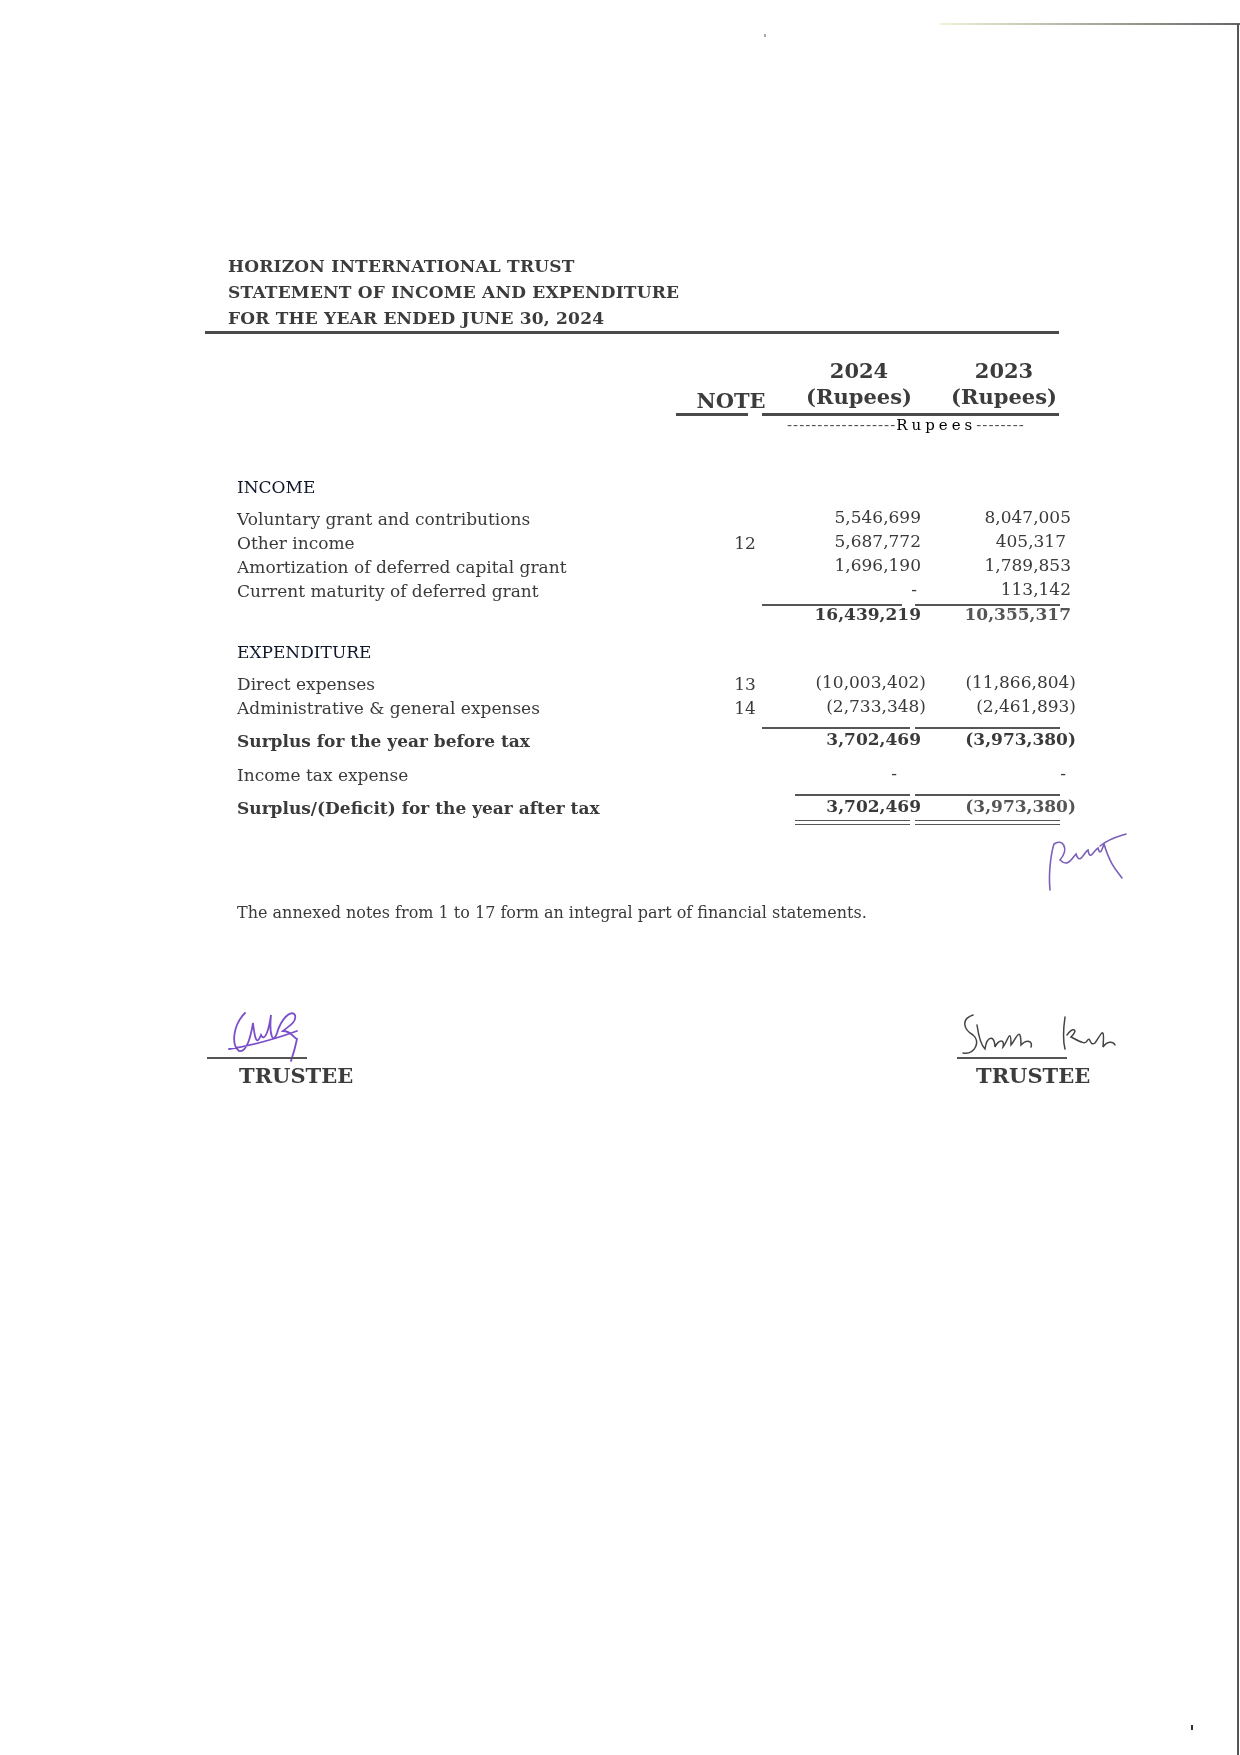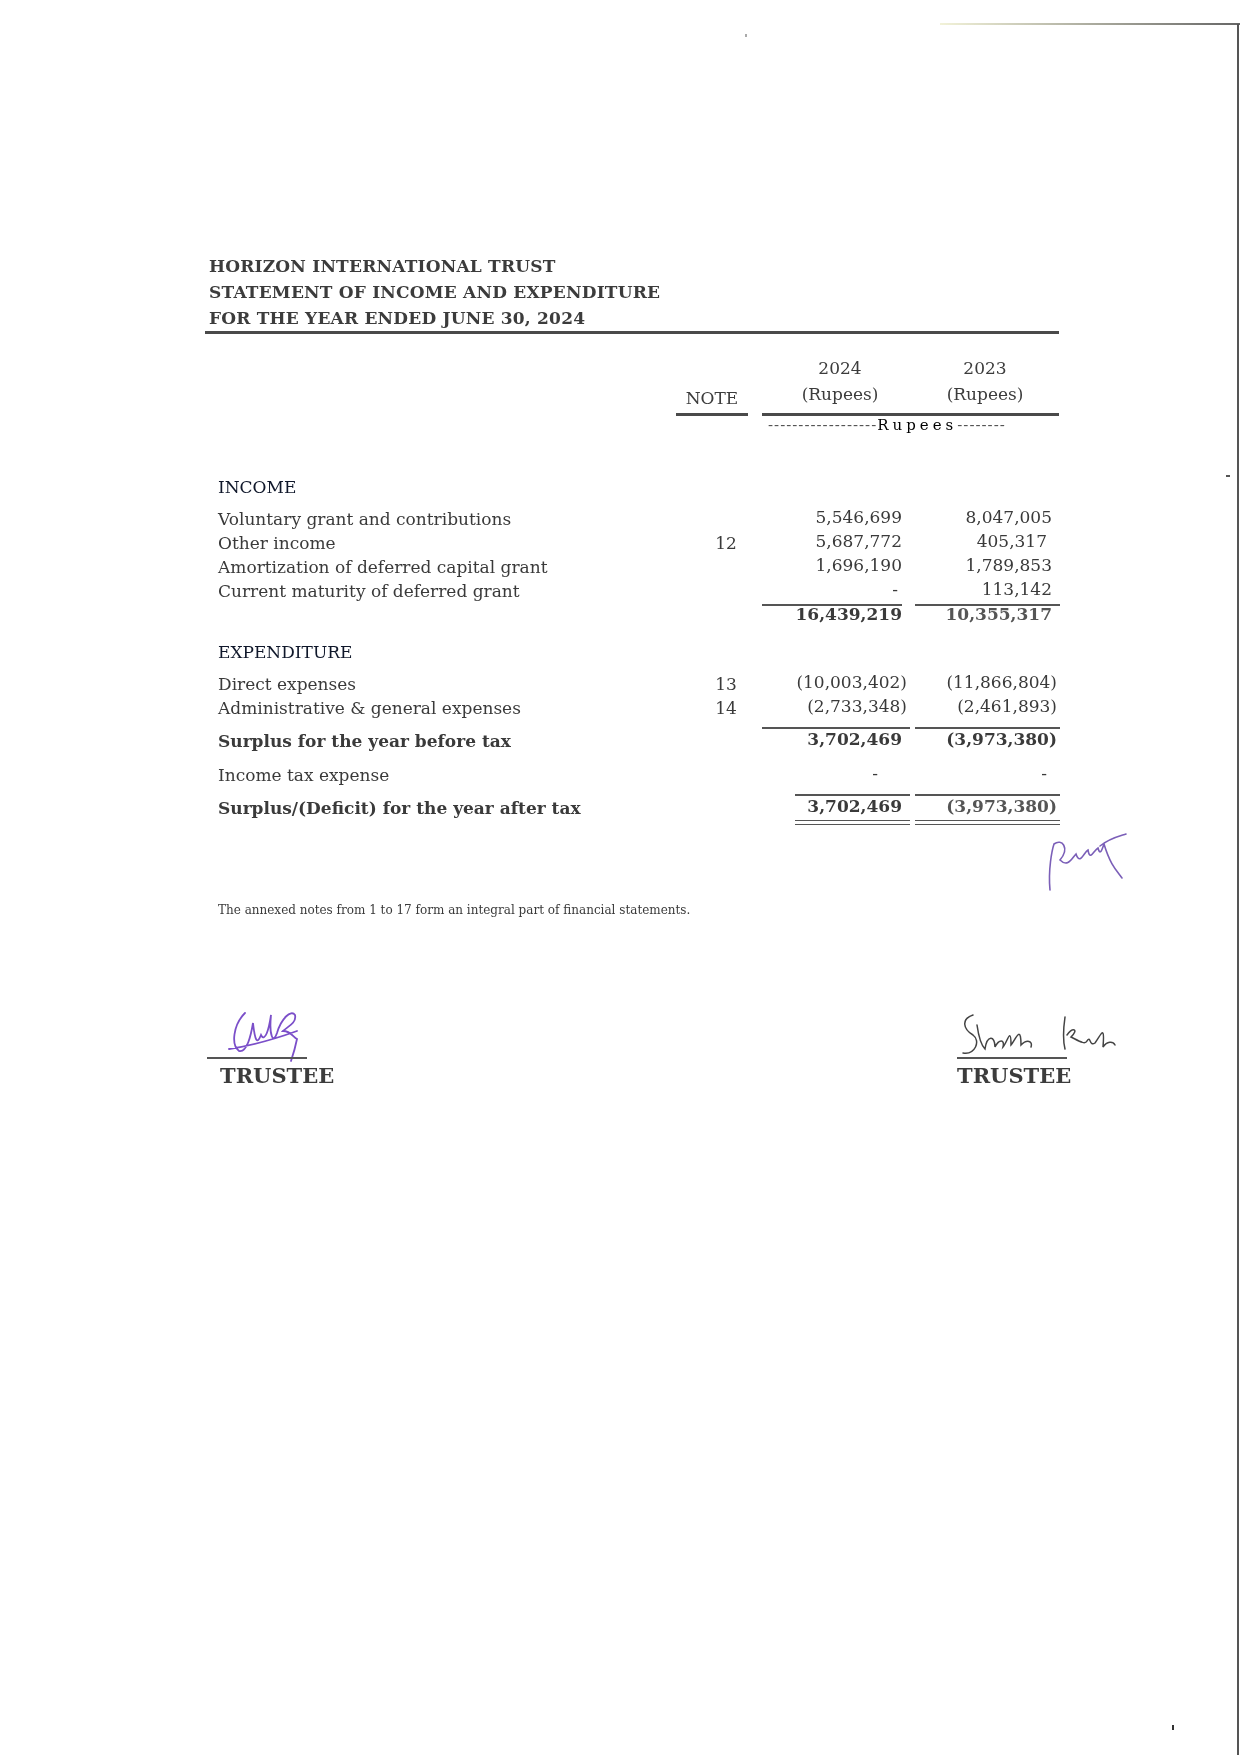--- a/index.html
+++ b/index.html
@@ -2,34 +2,34 @@
 <html><head>
 <meta charset="utf-8">
 <style>
   html, body { margin: 0; padding: 0; }
   body {
     width: 1240px; height: 1755px; background: #ffffff; position: relative; overflow: hidden;
     font-family: "DejaVu Serif", "Liberation Serif", serif; color: #3a3a3a;
   }
   .page-border-right { position: absolute; left: 1237px; top: 24px; width: 2px; height: 1731px; background: #555; }
   .page-border-top { position: absolute; left: 940px; top: 23px; width: 300px; height: 2px; background: linear-gradient(to right, #f2f2d8, #666); }
-  .abs { position: absolute; white-space: nowrap; }
+  .abs { position: absolute; white-space: nowrap; margin-left: 19px; }
   .hdr { font-size: 17px; font-weight: bold; color: #3c3c3c; letter-spacing: 0.2px; }
   .rule-thick { position: absolute; height: 3px; background: #4a4a4a; }
   .rule { position: absolute; height: 1.5px; background: #555; }
-  .colhead { font-size: 17px; font-weight: normal; text-align: center; color: #3c3c3c; }
+  .colhead { font-size: 21px; font-weight: bold; text-align: center; color: #3c3c3c; }
   .rupees-band { font-size: 15px; color: #555; letter-spacing: 1px; }
   .rupees-band .word { color: #000000; letter-spacing: 4px; }
   .label { font-size: 17px; color: #3a3a3a; }
   .label.bold { font-weight: bold; }
   .section { font-size: 17px; color: #0f172a; }
   .num { font-size: 17px; text-align: right; color: #3a3a3a; }
   .num.bold { font-weight: bold; }
   .note { font-size: 17px; text-align: center; color: #3a3a3a; width: 40px; }
-  .foot { font-size: 12px; color: #3a3a3a; }
+  .foot { font-size: 16px; color: #3a3a3a; }
   .trustee { font-size: 21px; font-weight: bold; color: #3c3c3c; }
   .sig { position: absolute; }
   .dbl { position: absolute; height: 5px; border-top: 1.5px solid #555; border-bottom: 1.5px solid #555; box-sizing: border-box; }
 </style>
 </head>
 <body>
 
 <div class="page-border-top"></div>
 <div class="page-border-right"></div>
 

